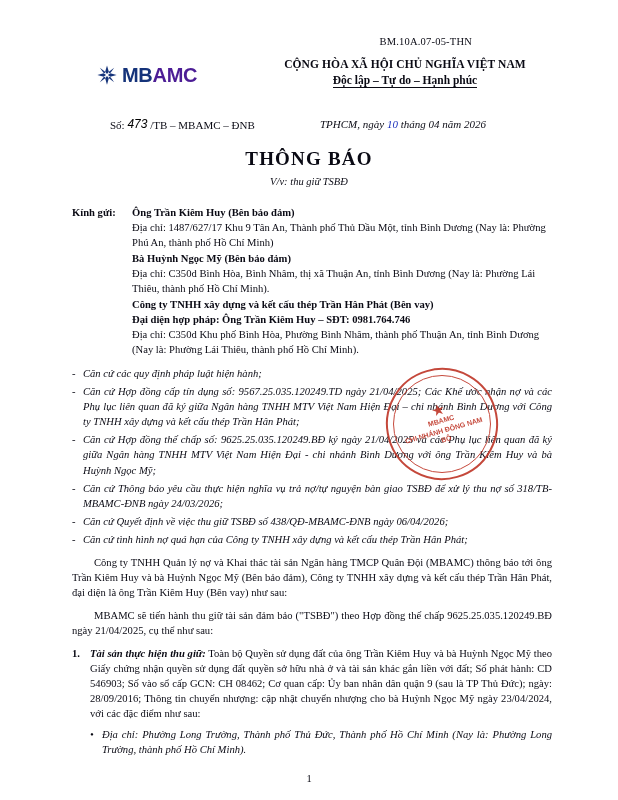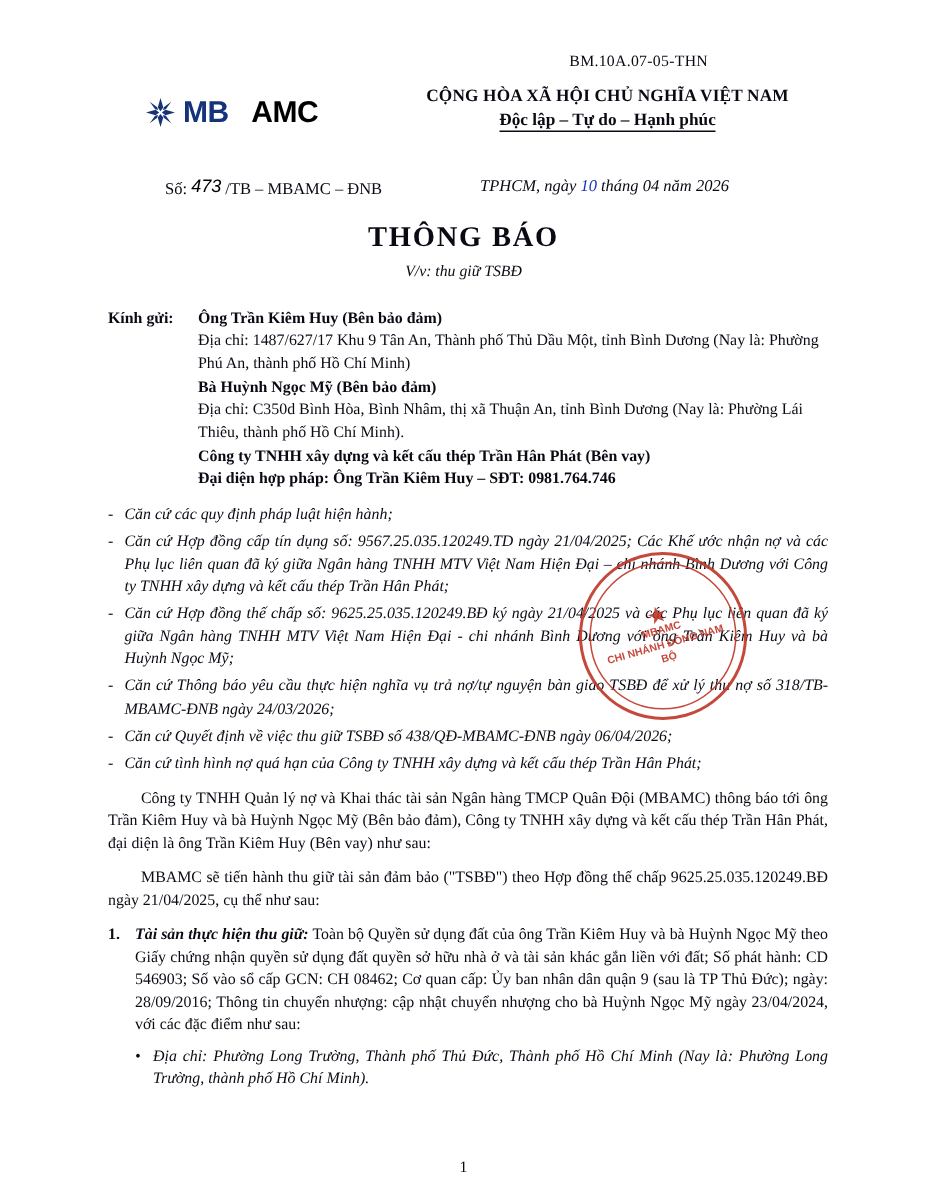--- a/index.html
+++ b/index.html
@@ -57,21 +57,21 @@
     flex: none;
   }
   .logo-text {
     font-family: "Liberation Sans", sans-serif;
     font-size: 20px;
     font-weight: bold;
     letter-spacing: -0.3px;
     color: #15337a;
     line-height: 1;
   }
-  .logo-text .amc { color: #000000; margin-left: 15px; }
+  .logo-text .amc { color: #4c1d95; }
   .national {
     flex: 1;
     text-align: center;
     padding-right: 36px;
   }
   .national .l1 {
     font-size: 11.5px;
     font-weight: bold;
     letter-spacing: 0.1px;
   }
@@ -315,20 +315,21 @@
 
     <div class="kinh-row">
       <div class="kinh-label">Kính gửi:</div>
       <div class="recip">
         <div class="line b">Ông Trần Kiêm Huy (Bên bảo đảm)</div>
         <div class="line">Địa chỉ: 1487/627/17 Khu 9 Tân An, Thành phố Thủ Dầu Một, tỉnh Bình Dương (Nay là: Phường Phú An, thành phố Hồ Chí Minh)</div>
         <div class="line b ln-gap">Bà Huỳnh Ngọc Mỹ (Bên bảo đảm)</div>
         <div class="line">Địa chỉ: C350d Bình Hòa, Bình Nhâm, thị xã Thuận An, tỉnh Bình Dương (Nay là: Phường Lái Thiêu, thành phố Hồ Chí Minh).</div>
         <div class="line b ln-gap">Công ty TNHH xây dựng và kết cấu thép Trần Hân Phát (Bên vay)</div>
         <div class="line b">Đại diện hợp pháp: Ông Trần Kiêm Huy – SĐT: 0981.764.746</div>
+        <div class="line">Địa chỉ: C350d Khu phố Bình Hòa, Phường Bình Nhâm, thành phố Thuận An, tỉnh Bình Dương (Nay là: Phường Lái Thiêu, thành phố Hồ Chí Minh).</div>
       </div>
     </div>
 
     <div class="cancu">
       <div class="item">
         <div class="dash">-</div>
         <div class="txt">Căn cứ các quy định pháp luật hiện hành;</div>
       </div>
       <div class="item">
         <div class="dash">-</div>

